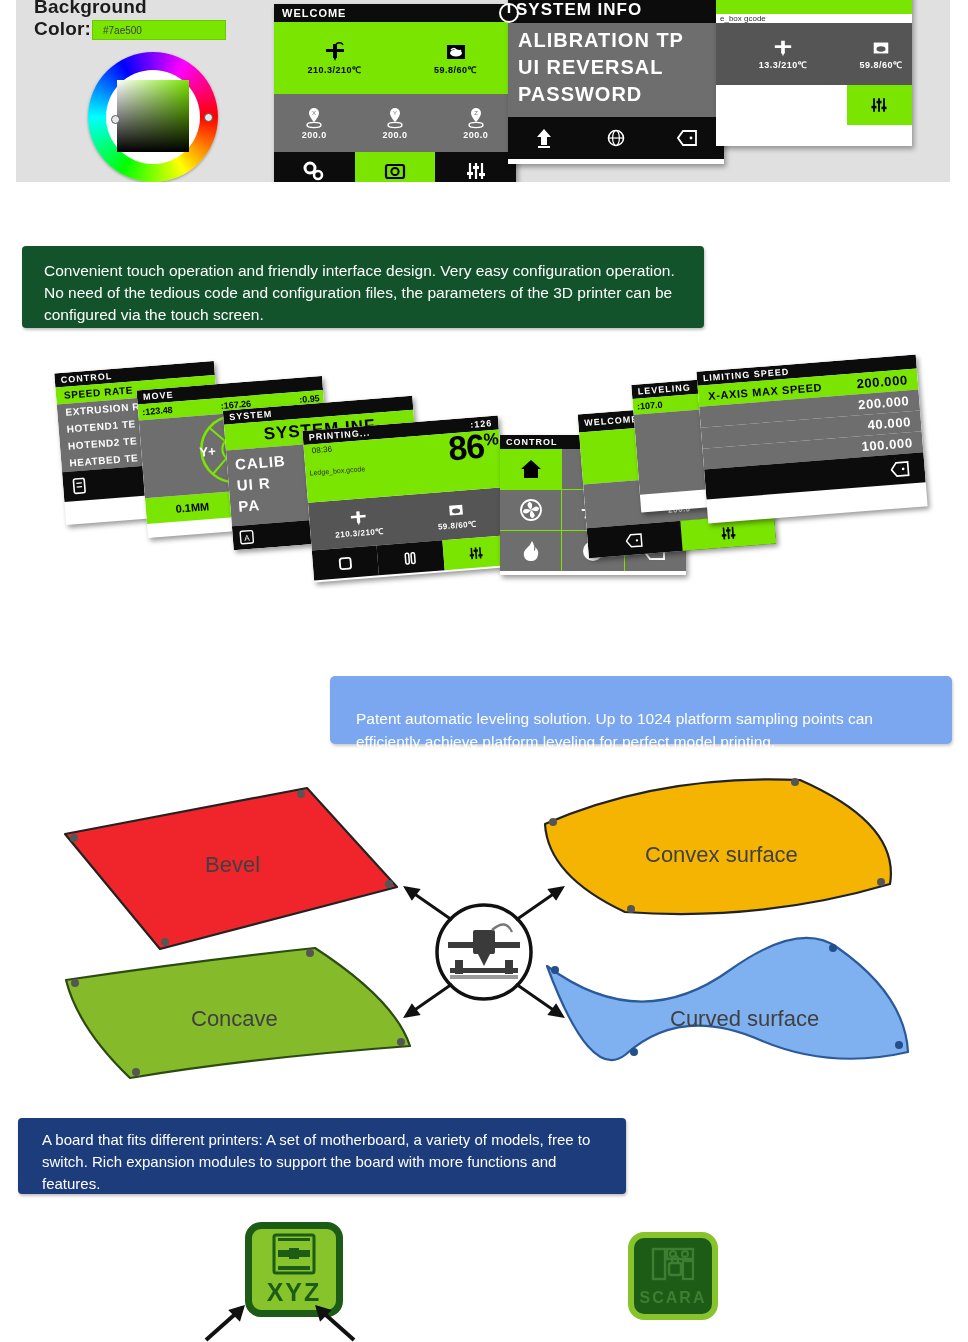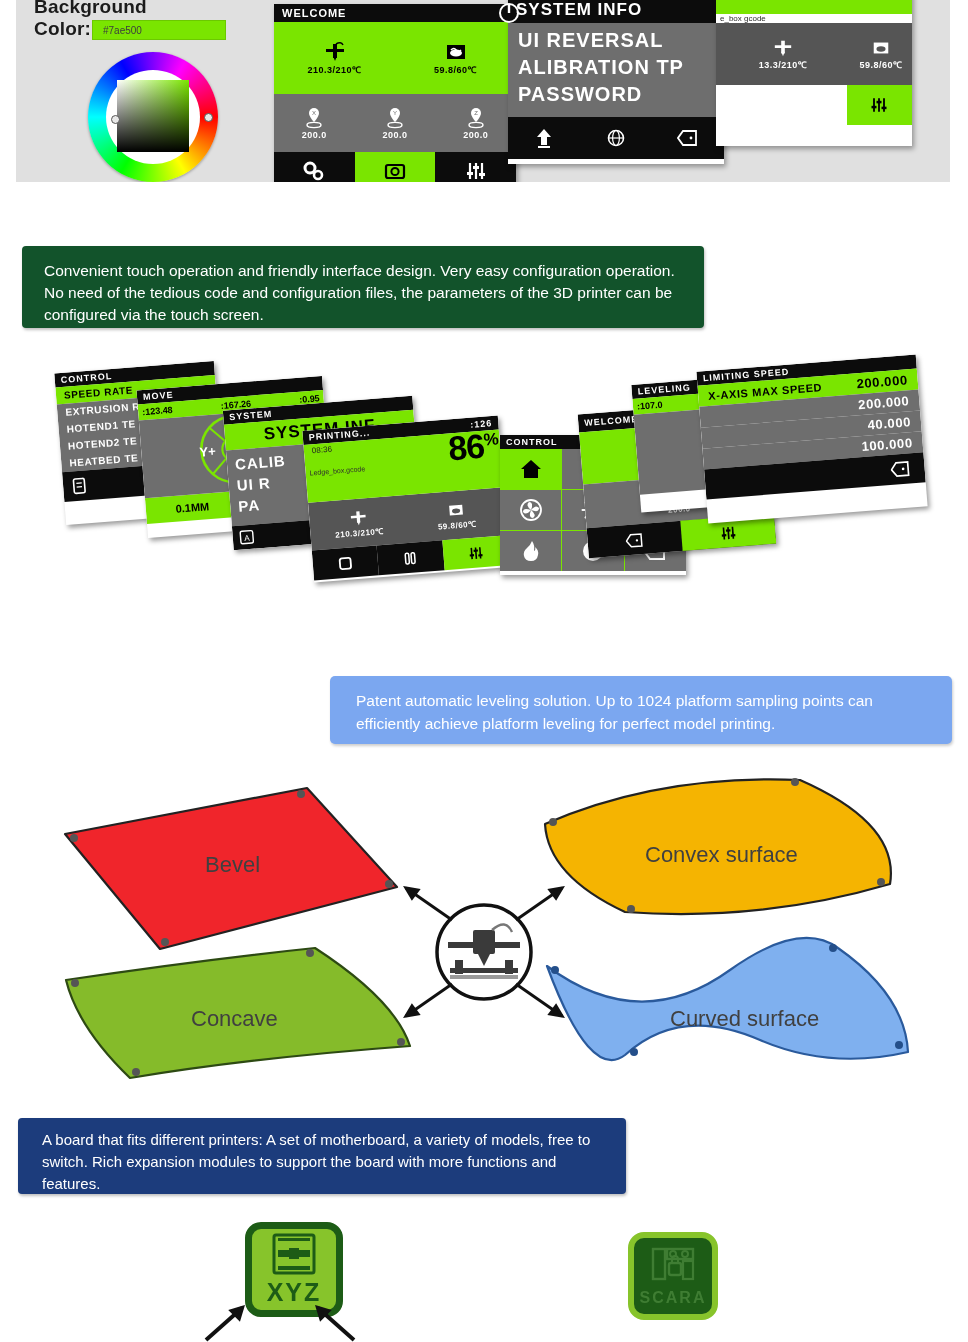--- a/index.html
+++ b/index.html
@@ -194,21 +194,21 @@
   #m-limit .row.g  { background:#7ae500; color:#000; text-transform:uppercase; }
   #m-limit .row.gy { background:#6e6e6e; color:#fff; justify-content:flex-end; }
   #m-limit .row .val { font-size:13px; }
   #m-limit .foot { background:#0c0c0c; color:#fff; height:30px; display:flex;
                    align-items:center; justify-content:flex-end; padding-right:14px; font-size:16px; }
 
   
   #banner-blue {
     position:absolute; left:330px; top:676px; width:622px; height:68px;
     background:#7ba7f0; border-radius:5px; color:#fff;
-    padding:13px 26px; font-size:15.5px; line-height:23px;
+    padding:31px 26px; font-size:15.5px; line-height:23px;
     box-shadow: 1px 2px 3px rgba(0,0,0,.2);
   }
 
   
   #surfaces { position:absolute; left:0; top:770px; width:968px; height:330px; }
   .surf-label { position:absolute; color:#404040; font-size:22px; pointer-events:none;
                 white-space:nowrap; }
 
   
   #banner-navy {
@@ -323,22 +323,22 @@
             </g>
         </svg>
       </div>
     </div>
   </div>
   <div id="welcome-refl"></div>
 
   <div class="scr" id="scr-sysinfo">
     <div class="scr-bar" style="font-size:17px;padding-top:14px;">SYSTEM INFO</div>
     <div class="menu" style="height:94px;padding-top:4px;">
+      <div>ALIBRATION TP</div>
       <div>UI REVERSAL</div>
-      <div>ALIBRATION TP</div>
       <div>PASSWORD</div>
     </div>
     <div class="foot">
       <div class="cell">
         <svg width="20" height="22" viewBox="0 0 20 22">
           <path d="M10 2 L17 10 L13 10 L13 18 L7 18 L7 10 L3 10 Z" fill="#fff"></path>
           <rect x="4" y="19" width="12" height="2" fill="#fff"></rect>
         </svg>
       </div>
       <div class="cell">

